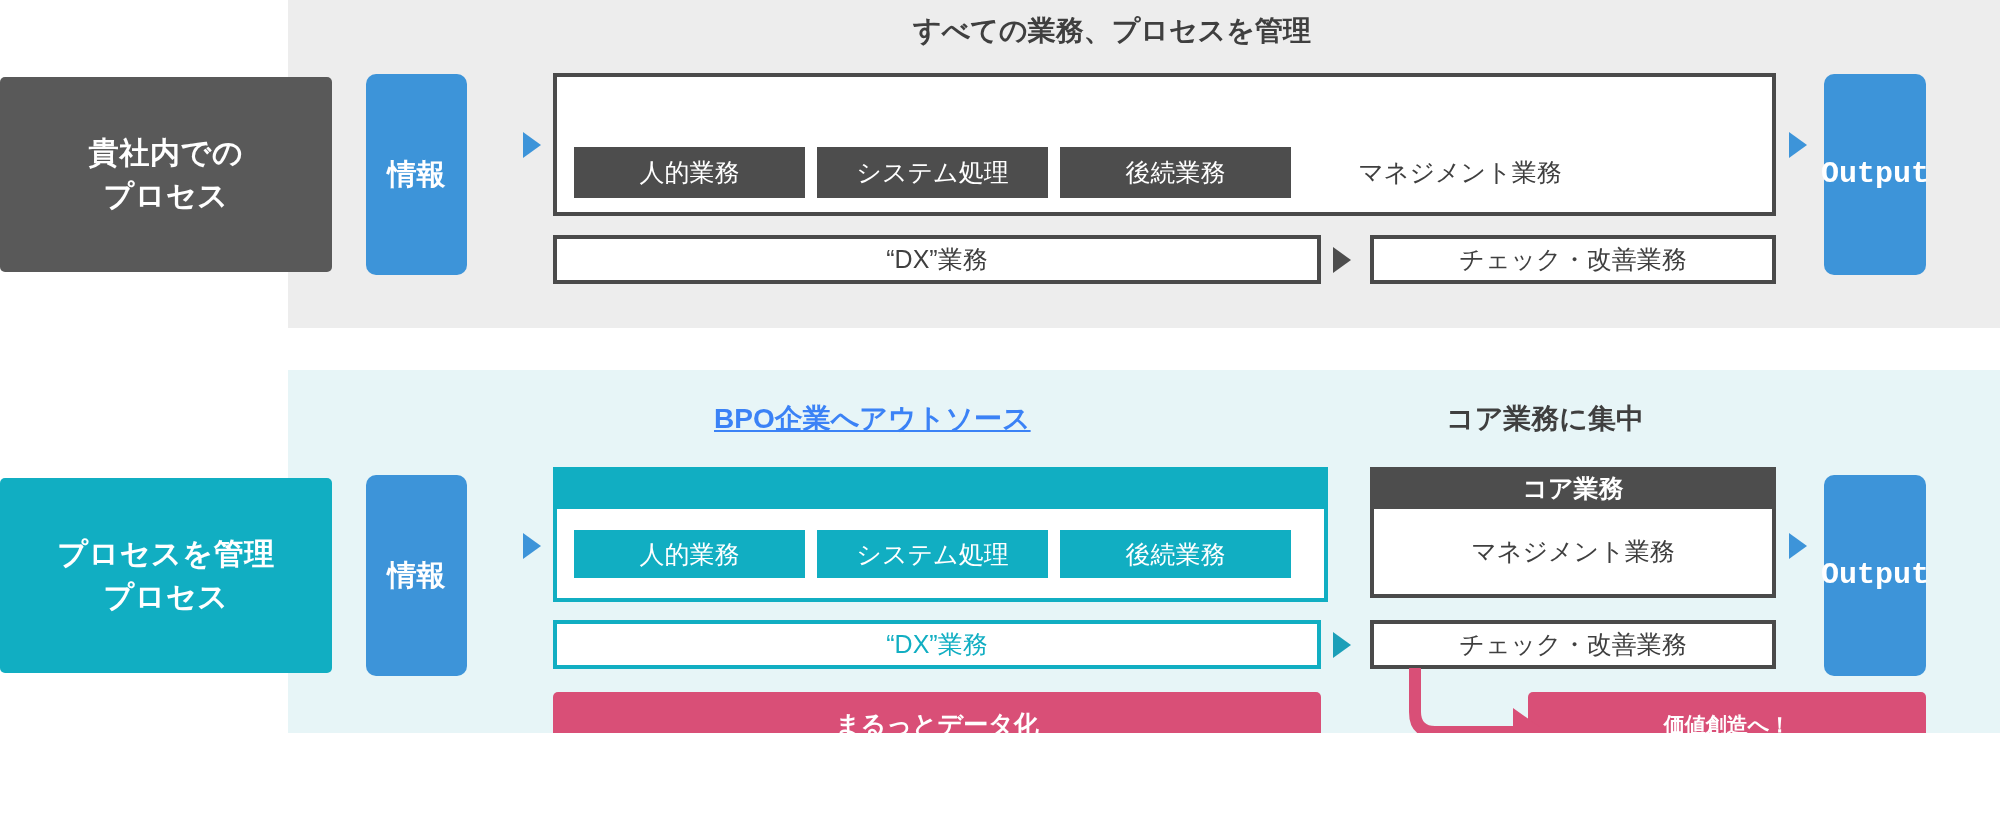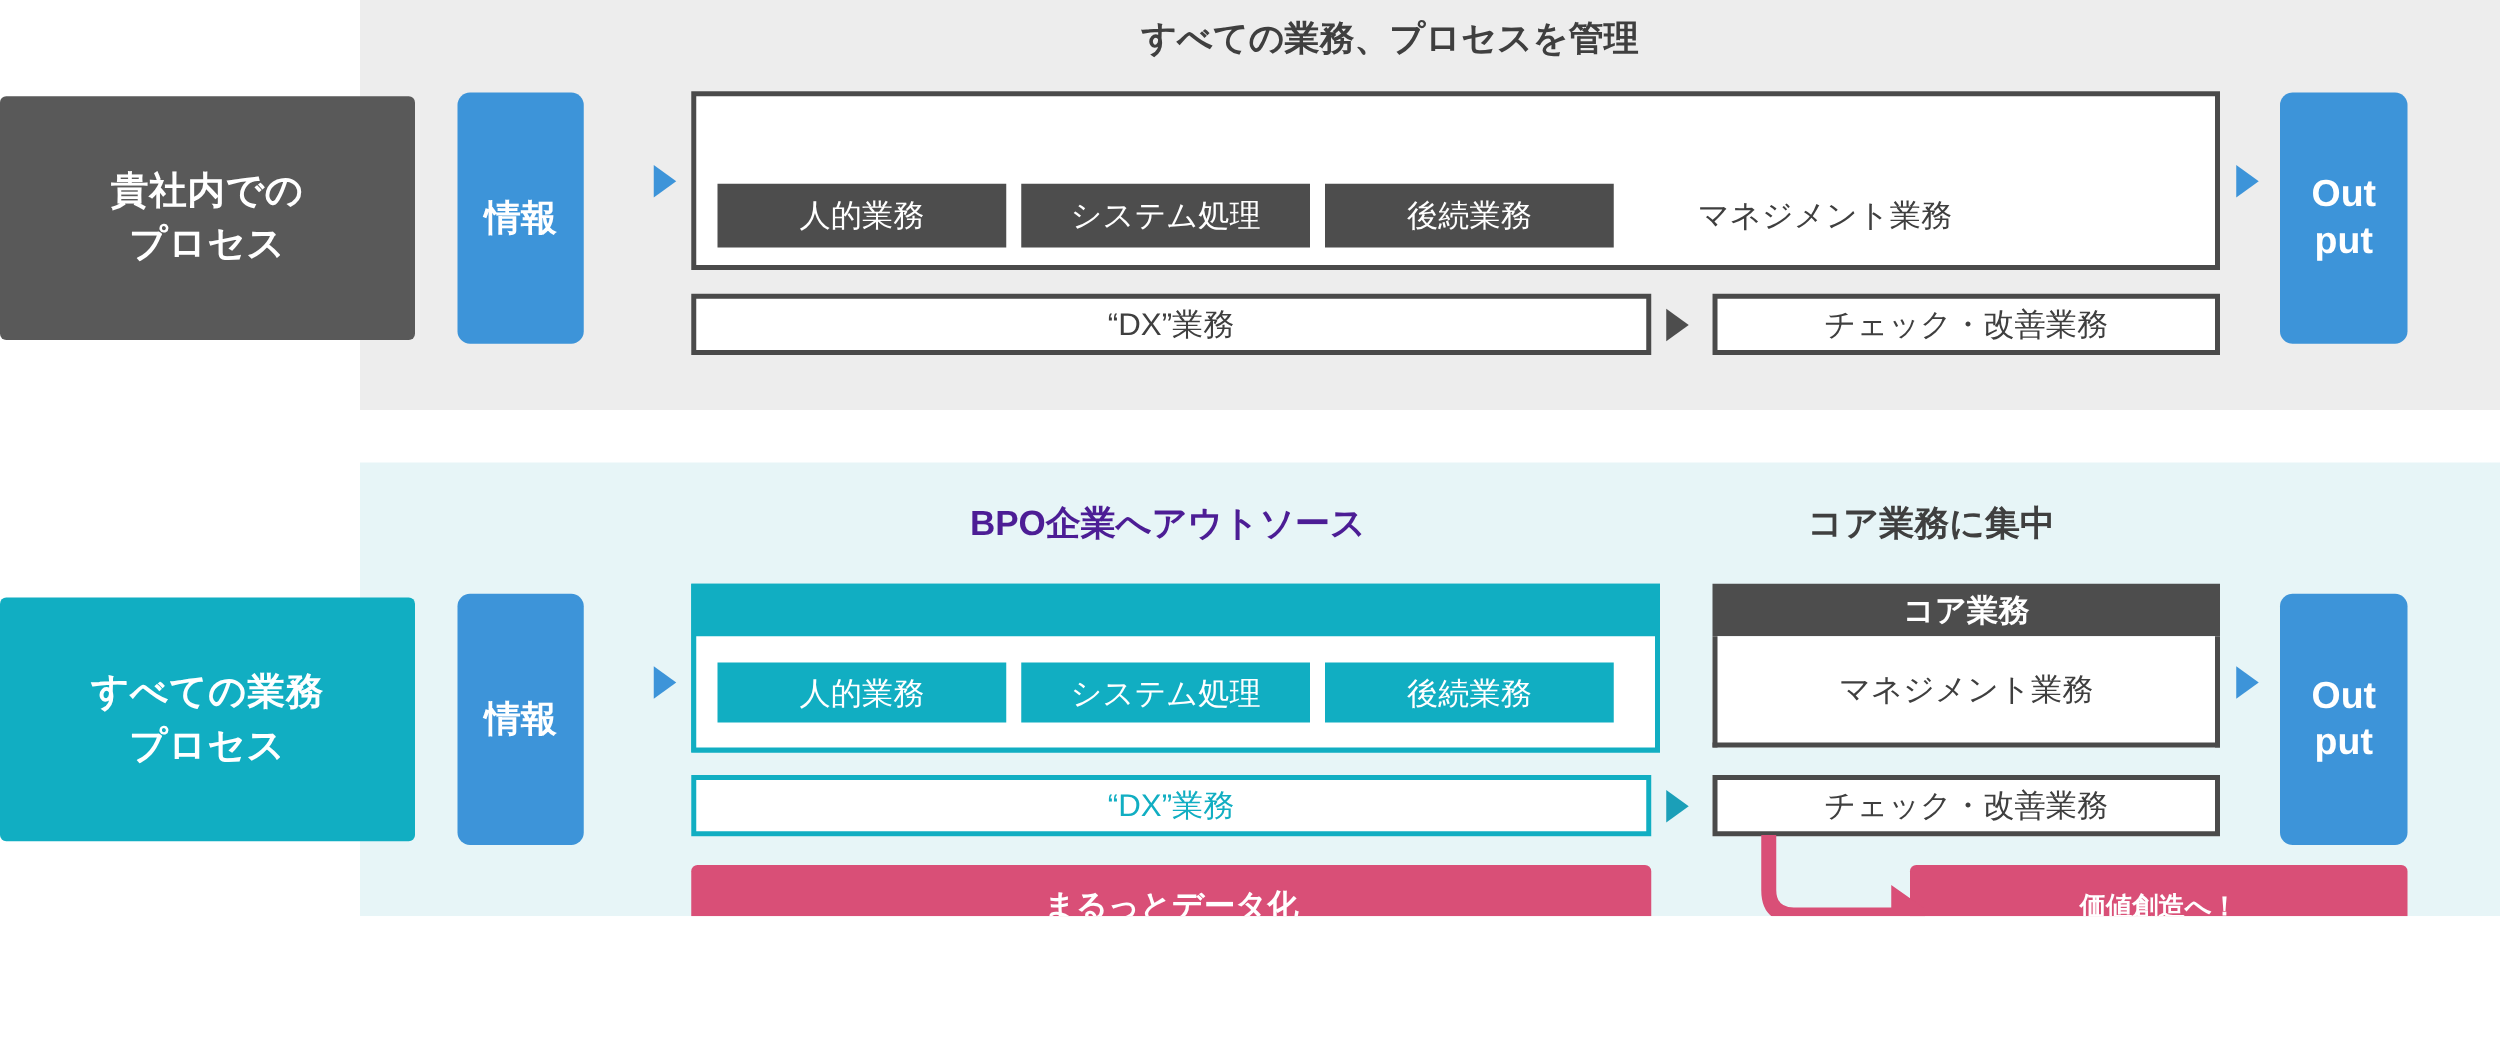--- a/index.html
+++ b/index.html
@@ -79,37 +79,38 @@
     position: absolute;
     left: 1824px;
     width: 102px;
     border-radius: 10px;
     background: #3d94d9;
     color: #ffffff;
     font-weight: bold;
     font-size: 30px;
     line-height: 1.22;
     display: flex;
-    flex-direction: column;
+    flex-direction: row;
     align-items: center;
     justify-content: center;
     text-align: center;
+    font-family: Liberation Mono, monospace;
   }
   .outbox-top    { top: 74px;  height: 201px; }
   .outbox-bottom { top: 475px; height: 201px; }
 
   
   .heading {
     position: absolute;
     font-weight: bold;
     font-size: 28px;
     white-space: nowrap;
   }
   .heading-manage   { left: 913px;  top: 12px;  color: #3f3f3f; }
-  .heading-bpo      { left: 776px;  top: 400px; color: #4c1d95; }
+  .heading-bpo      { left: 714px;  top: 400px; color: #3b82f6; text-decoration: underline; }
   .heading-core     { left: 1446px; top: 400px; color: #3f3f3f; }
 
   
   .box {
     position: absolute;
     box-sizing: border-box;
     display: flex;
     align-items: center;
     justify-content: center;
     text-align: center;
@@ -297,21 +298,21 @@
   <div class="outbox outbox-top">
     <div>Out</div>
     <div>put</div>
   </div>
 
   <div class="heading heading-bpo jp-bold">BPO企業へアウトソース</div>
   <div class="heading heading-core jp-bold">コア業務に集中</div>
 
   <div class="rowlabel rowlabel-bottom">
     <div>
-      <div>すべての業務</div>
+      <div>プロセスを管理</div>
       <div>プロセス</div>
     </div>
   </div>
 
   <div class="infobox infobox-bottom">情報</div>
 
   <div class="tri tri-blue tri-info-bottom"></div>
 
   <div class="box noncore-wrap"></div>
   <div class="noncore-inner"></div>

